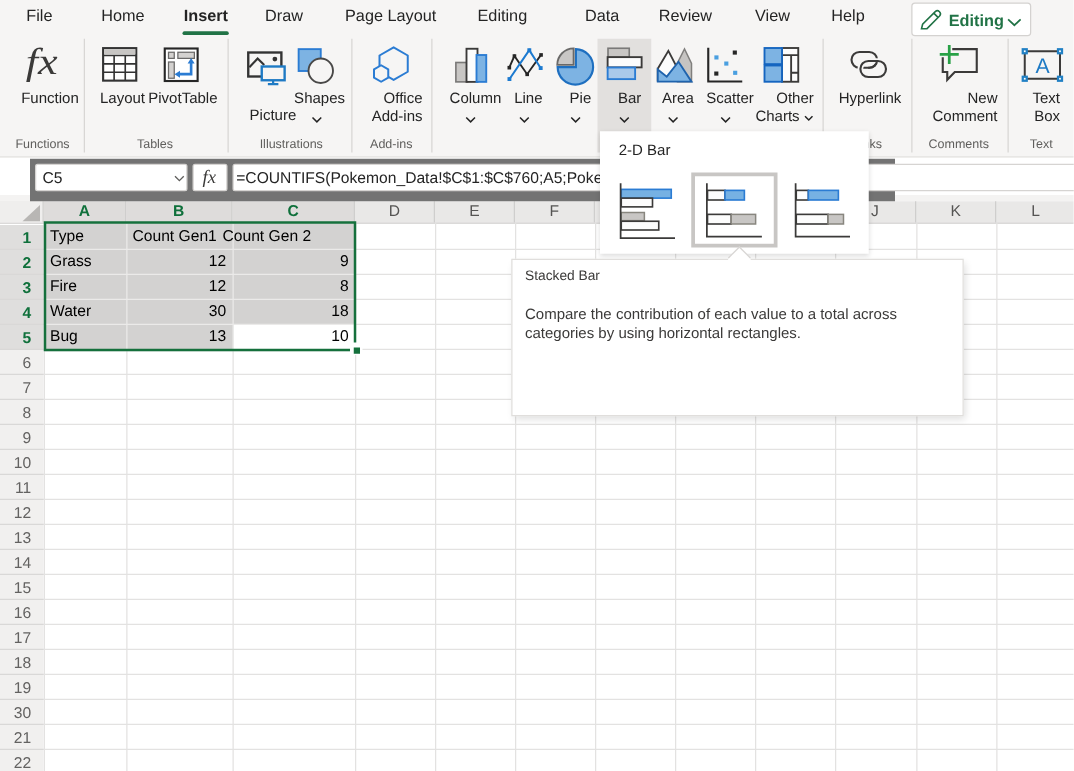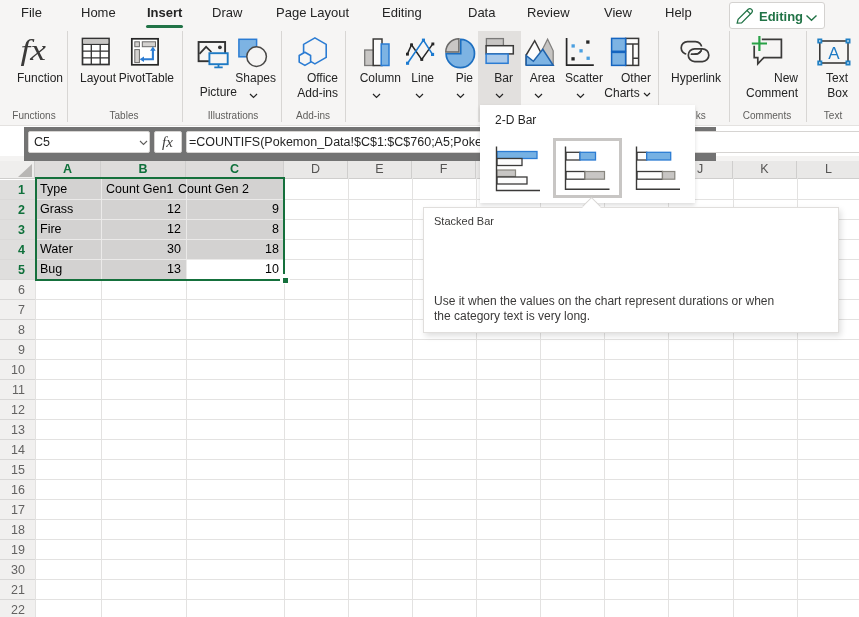--- a/index.html
+++ b/index.html
@@ -27,21 +27,21 @@
   .ch.sel { background:#dedcdb; color:#0f703b; font-weight:bold; }
   .rh { position:absolute; left:0; width:35px; height:20px; background:#f1f0ef; font-size:12.5px; color:#636261; text-align:right; padding-right:10px; line-height:20px; border-bottom:1px solid #d9d8d7; }
   .rh.sel { background:#dfdedd; color:#0f703b; font-weight:bold; }
   .gl-h { position:absolute; left:35px; width:824px; height:1px; background:#e3e2e1; }
   .gl-v { position:absolute; top:22px; width:1px; height:439px; background:#e3e2e1; }
   .cell { position:absolute; height:19px; font-size:12.5px; color:#000; line-height:19px; white-space:nowrap; overflow:hidden; }
   .num { text-align:right; }
   
   #dropdown { position:absolute; left:480px; top:105px; width:215px; height:98px; background:#fff; box-shadow:0 1.5px 4px rgba(0,0,0,0.14); z-index:5; }
   #beak { position:absolute; left:585px; top:201px; width:13px; height:13px; background:#fff; transform:rotate(45deg); box-shadow:-1px -1px 0 #d8d6d4; z-index:7; }
-  #tooltip { position:absolute; left:409px; top:207px; width:416px; height:126px; background:#fff; border:1px solid #e0dedc; box-shadow:2px 3px 6px rgba(0,0,0,0.13); z-index:6; color:#3b3a39;margin-left:14px; }
+  #tooltip { position:absolute; left:409px; top:207px; width:362px; height:126px; background:#fff; border:1px solid #e0dedc; box-shadow:2px 3px 6px rgba(0,0,0,0.13); z-index:6; color:#3b3a39; }
   #tooltip div { position:absolute; left:10px; font-size:12px; white-space:nowrap; }
 </style>
 </head>
 <body>
   <div id="sheet">
     <div style="position:absolute;left:0;top:0;width:859px;height:5px;background:#f4f3f2"></div>
     <div style="position:absolute;left:0;top:5px;width:35px;height:17px;background:#efeeed;border-right:1px solid #cfcecd;z-index:2"></div>
     <div style="position:absolute;left:18px;top:8px;width:0;height:0;border-left:14px solid transparent;border-bottom:13px solid #b8b6b4;z-index:2"></div>
     <div id="colhdr">
       <div class="ch sel" style="left:35px;width:66px">A</div>
@@ -386,14 +386,14 @@
         <rect x="166.7" y="47.3" width="24" height="7.7" fill="#76b1e3" stroke="#2b7cd3" stroke-width="1.3"></rect>
         <rect x="157" y="66.5" width="25.5" height="7.7" fill="#fcfcfc" stroke="#3b3a39" stroke-width="1.3"></rect>
         <rect x="182.5" y="66.5" width="12.3" height="7.7" fill="#c8c6c4" stroke="#88867f" stroke-width="1.2"></rect>
         <path d="M156.5 41.5 V84.3 H200" fill="none" stroke="#3b3a39" stroke-width="1.4"></path>
       </g>
     </svg>
   </div>
   <div id="beak"></div>
   <div id="tooltip">
     <div style="top:7px;font-size:11px">Stacked Bar</div>
-    <div style="top:86px;line-height:15px">Use it when the values on the chart represent durations or when<br>the category text is very long.</div>
+    <div style="top:36px;line-height:15px">Compare the contribution of each value to a total across<br>categories by using horizontal rectangles.</div>
   </div>
 
 </body></html>

